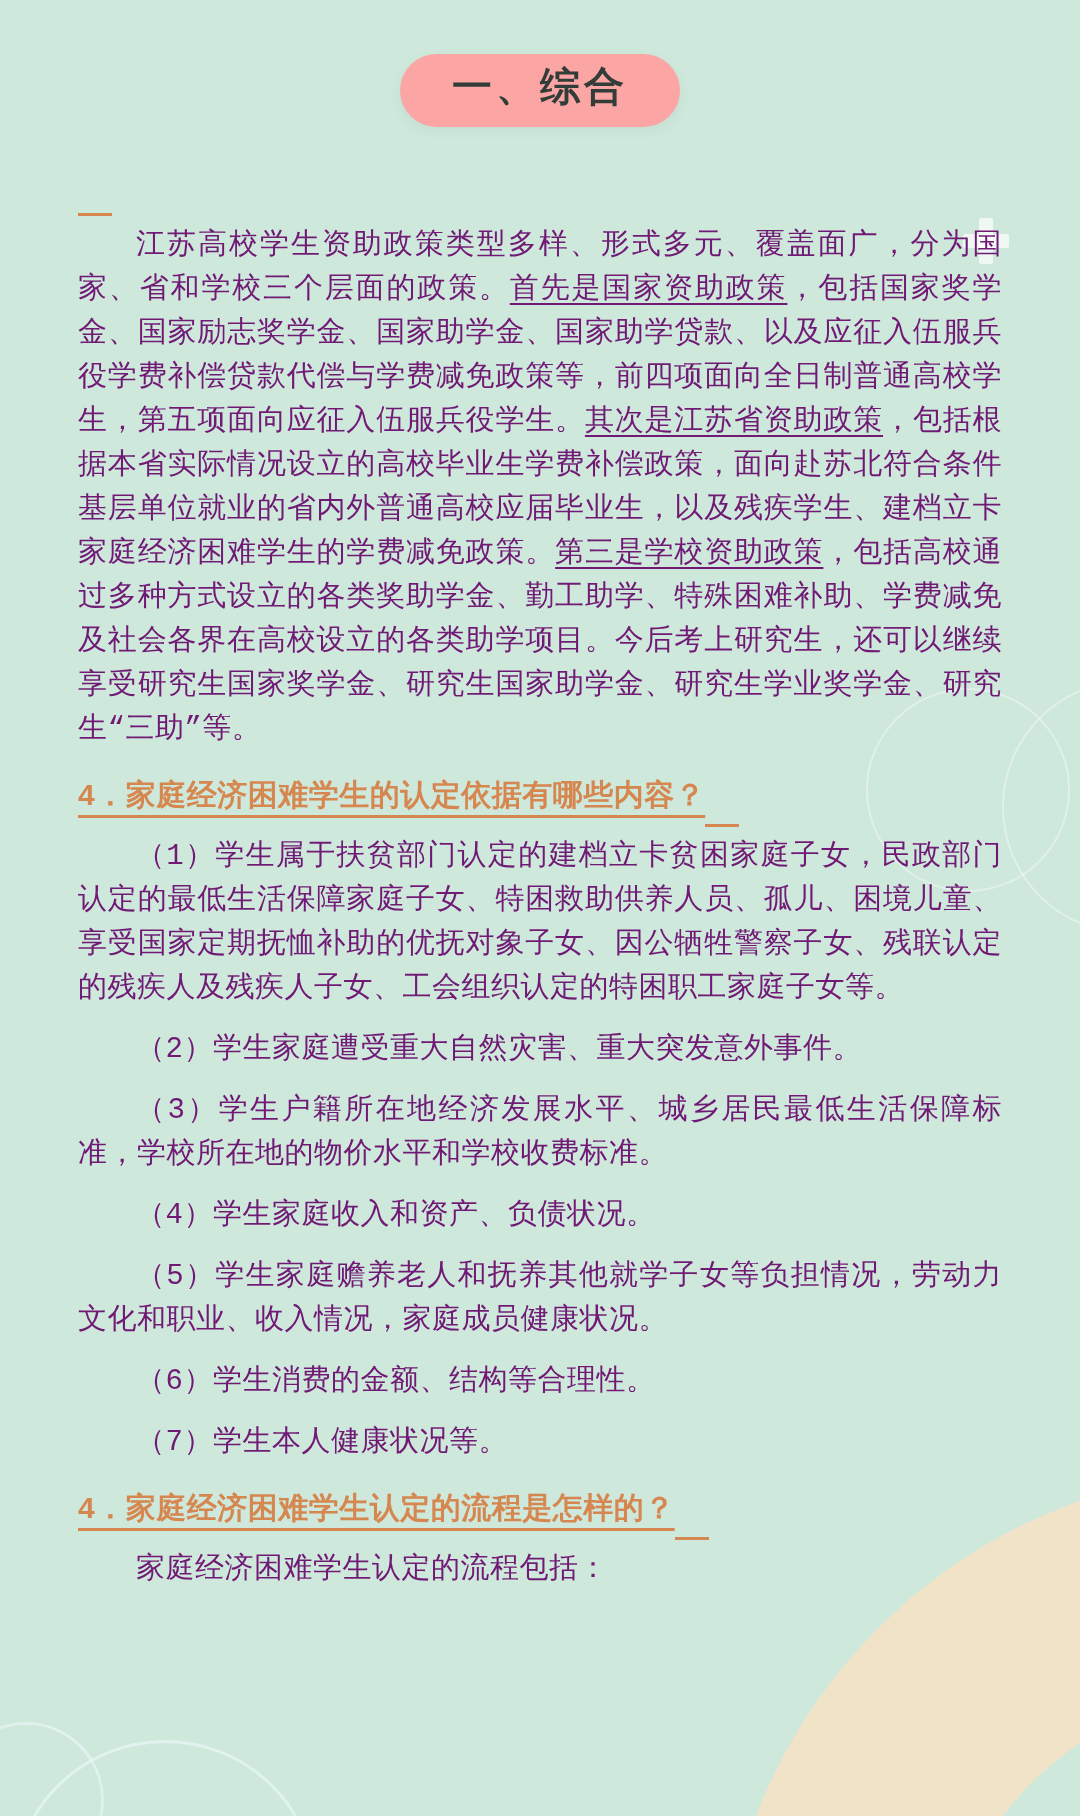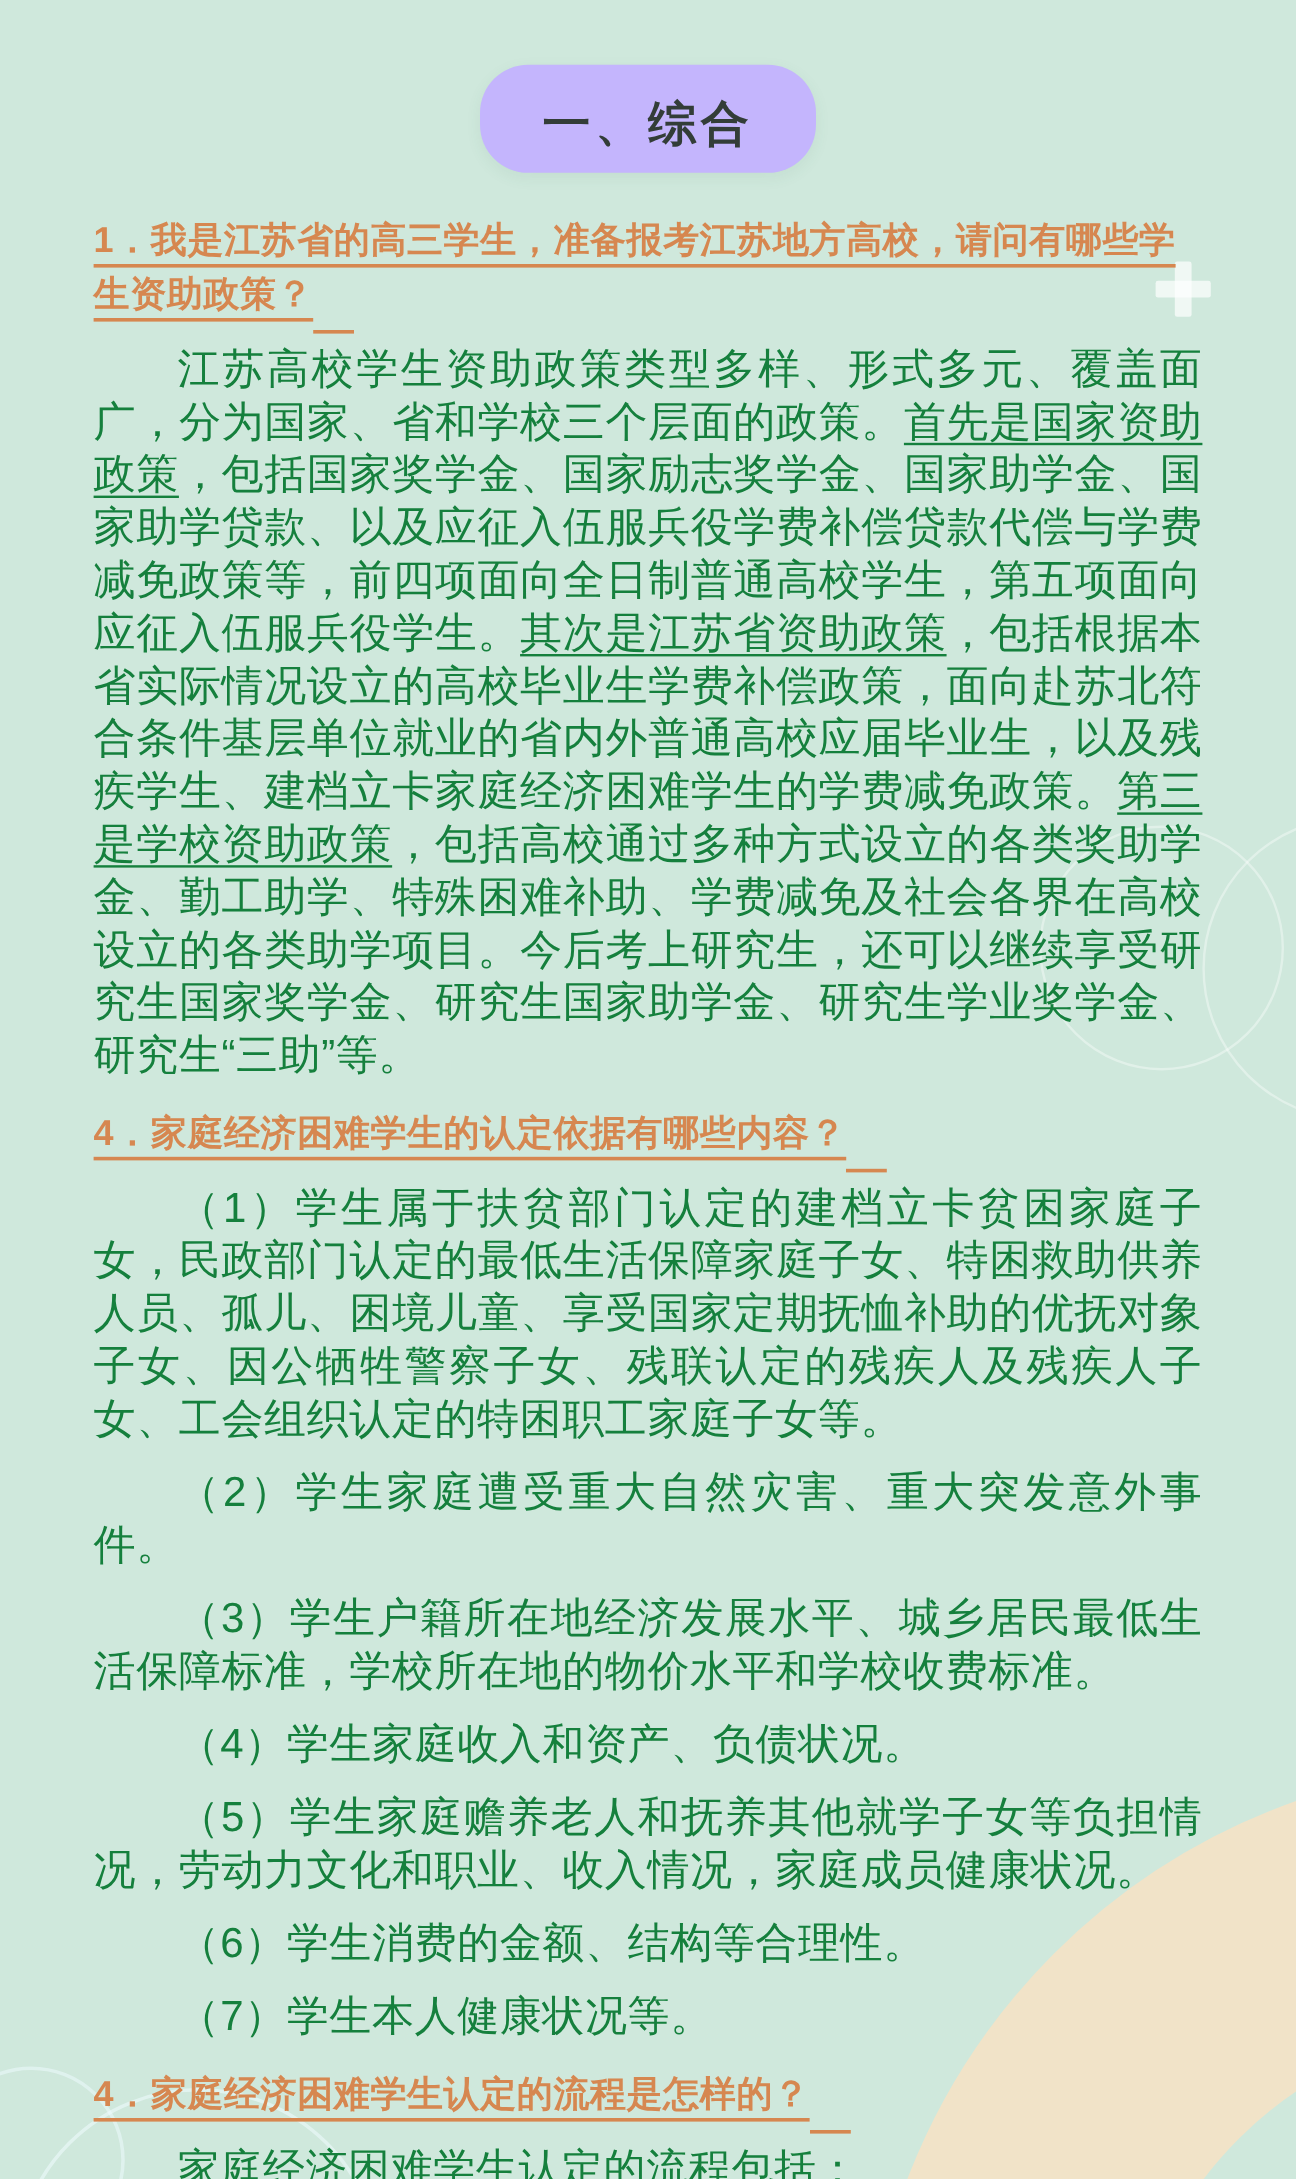--- a/index.html
+++ b/index.html
@@ -48,23 +48,23 @@
   }
   
   .content {
     position: relative;
     padding: 0 78px;
     z-index: 2;
   }
   .pill {
     width: fit-content;
     margin: 54px auto 0;
-    background: #c4b5fd;
+    background: #fca5a5;
     border-radius: 40px;
-    padding: 22px 52px 13px;
+    padding: 5px 52px 13px;
     box-shadow: 0 4px 12px rgba(70,110,95,0.08);
   }
   .pill-title {
     font-size: 40px;
     font-weight: 700;
     letter-spacing: 4px;
     color: #333d38;
   }
   h2.question {
     margin: 20px 0 18px;
@@ -82,26 +82,27 @@
     display: inline-block;
     width: 34px;
     height: 1em;
     vertical-align: bottom;
     border-bottom: 3px solid #d68750;
     margin-bottom: -10px;
   }
   h2.q1 { margin-top: 34px; }
   p.body {
     margin: 0;
-    font-size: 35px;
+    font-size: 29px;
     line-height: 44px;
-    color: #15803d;
+    color: #701a75;
     text-align: justify;
     text-indent: 2em;
     letter-spacing: 0.5px;
+    font-family: Liberation Mono, monospace;
   }
   p.body + p.body { margin-top: 17px; }
   .u {
     text-decoration: underline;
     text-decoration-thickness: 2px;
     text-underline-offset: 6px;
   }
   section { margin: 0; }
 </style>
 </head>
@@ -116,21 +117,21 @@
   <div class="deco ring ring-bl2"></div>
   <div class="deco donut"></div>
 
   <div class="content">
 
     <div class="pill">
       <span class="pill-title">一、综合</span>
     </div>
 
     <section>
-      <h2 class="question q1"><span>1．我是江苏省的高三学生，准备报考江苏地方高校，请问有哪些学生资助政策？</span><span class="tail"></span></h2>
+      <h2 class="question q1"><span class="tail"></span></h2>
       <p class="body"><span>江苏高校学生资助政策类型多样、形式多元、覆盖面广，分为国家、省和学校三个层面的政策。</span><span class="u">首先是国家资助政策</span><span>，包括国家奖学金、国家励志奖学金、国家助学金、国家助学贷款、以及应征入伍服兵役学费补偿贷款代偿与学费减免政策等，前四项面向全日制普通高校学生，第五项面向应征入伍服兵役学生。</span><span class="u">其次是江苏省资助政策</span><span>，包括根据本省实际情况设立的高校毕业生学费补偿政策，面向赴苏北符合条件基层单位就业的省内外普通高校应届毕业生，以及残疾学生、建档立卡家庭经济困难学生的学费减免政策。</span><span class="u">第三是学校资助政策</span><span>，包括高校通过多种方式设立的各类奖助学金、勤工助学、特殊困难补助、学费减免及社会各界在高校设立的各类助学项目。今后考上研究生，还可以继续享受研究生国家奖学金、研究生国家助学金、研究生学业奖学金、研究生“三助”等。</span></p>
     </section>
 
 
     <section>
       <h2 class="question"><span>4．家庭经济困难学生的认定依据有哪些内容？</span><span class="tail"></span></h2>
       <p class="body">（1）学生属于扶贫部门认定的建档立卡贫困家庭子女，民政部门认定的最低生活保障家庭子女、特困救助供养人员、孤儿、困境儿童、享受国家定期抚恤补助的优抚对象子女、因公牺牲警察子女、残联认定的残疾人及残疾人子女、工会组织认定的特困职工家庭子女等。</p>
       <p class="body">（2）学生家庭遭受重大自然灾害、重大突发意外事件。</p>
       <p class="body">（3）学生户籍所在地经济发展水平、城乡居民最低生活保障标准，学校所在地的物价水平和学校收费标准。</p>
       <p class="body">（4）学生家庭收入和资产、负债状况。</p>

